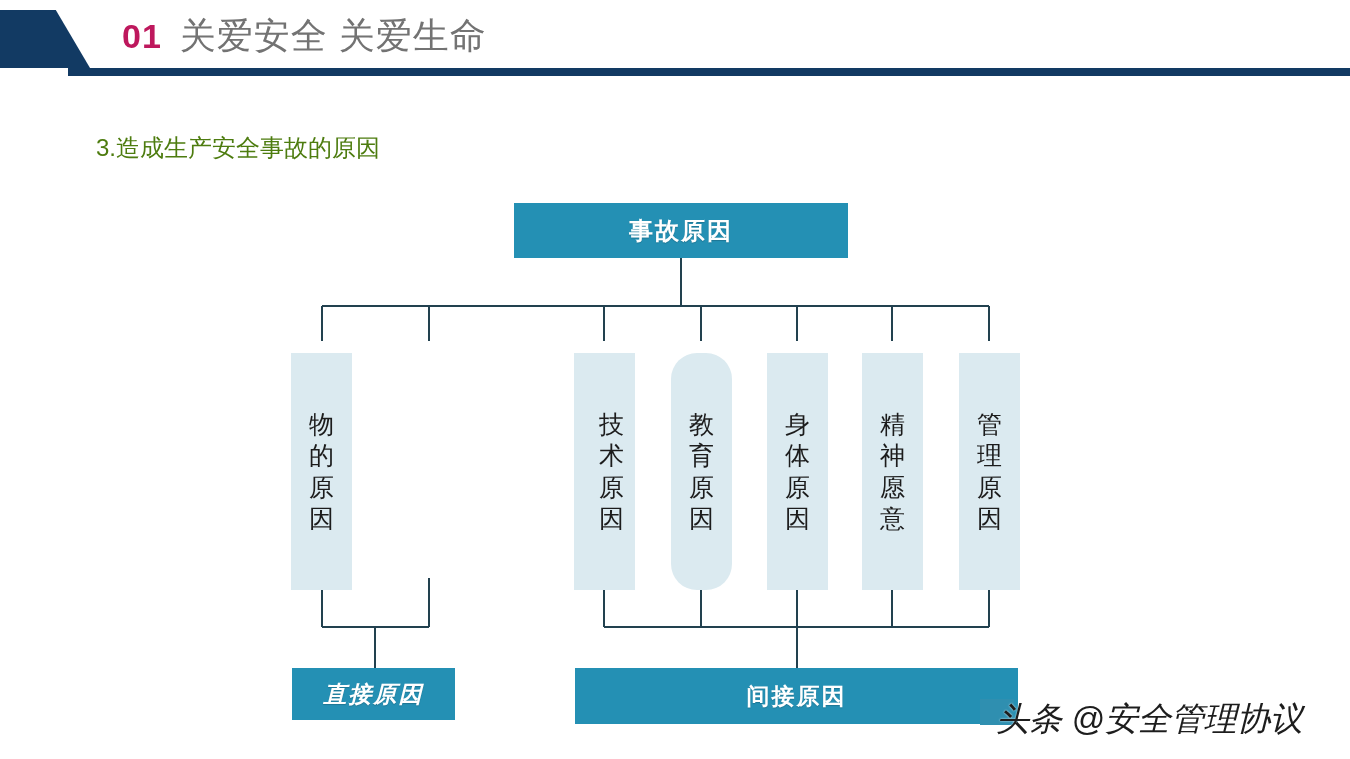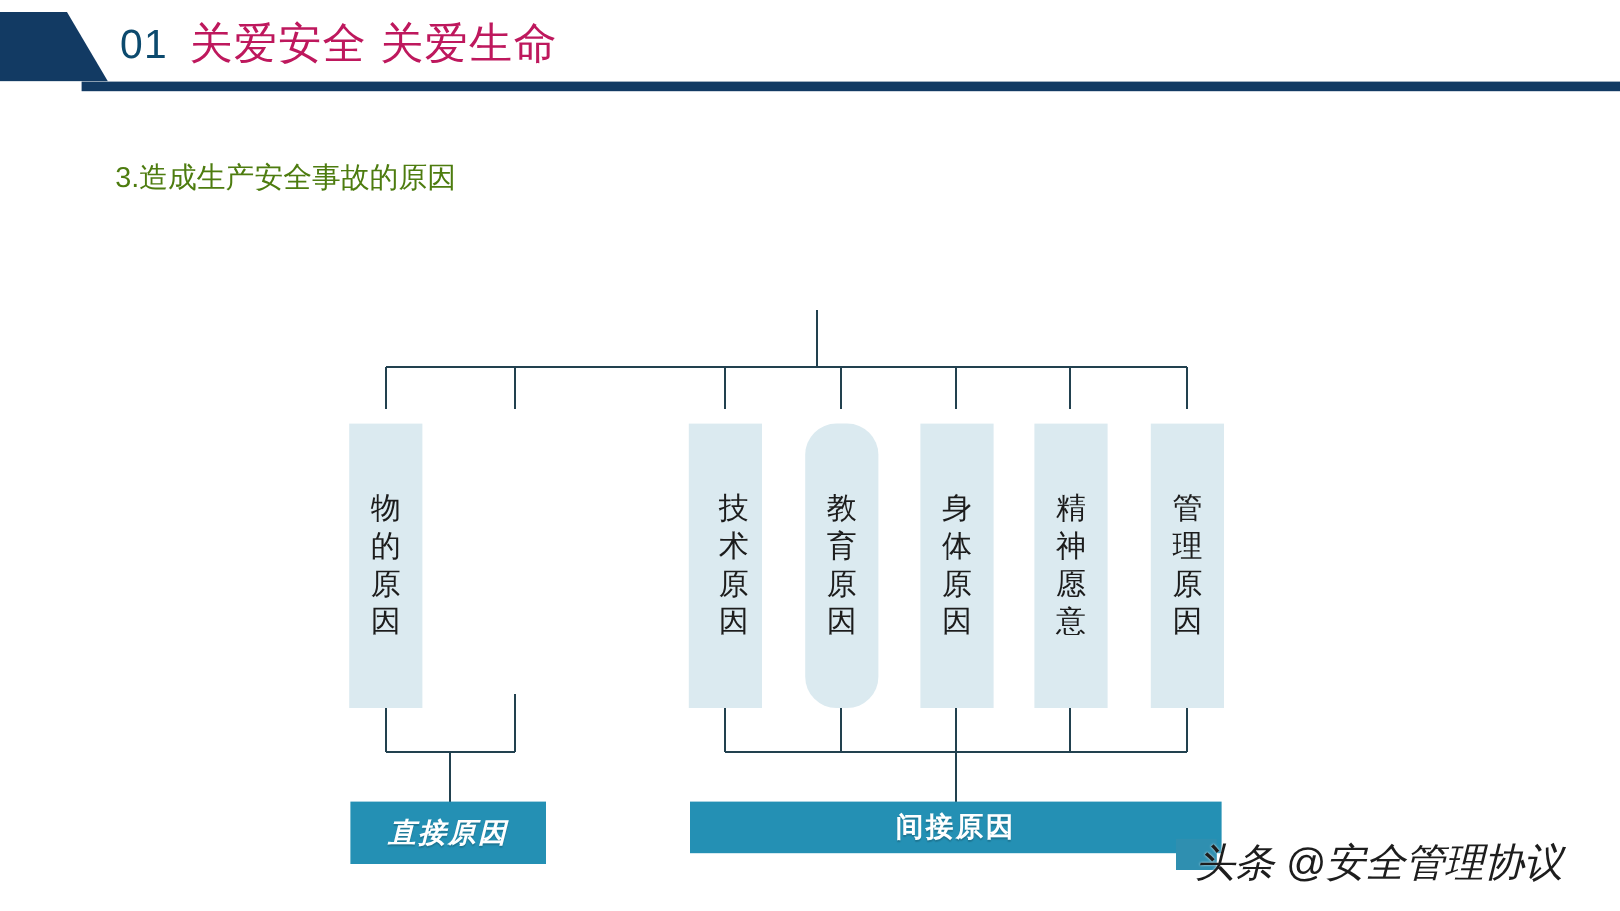--- a/index.html
+++ b/index.html
@@ -42,26 +42,27 @@
     position: absolute;
     left: 100px;
     top: 8px;
     height: 56px;
     line-height: 56px;
     white-space: nowrap;
     font-size: 36px;
     letter-spacing: 1px;
   }
   #header-title .num {
-    color: #0c4a6e;
-    font-weight: 400;
+    color: #be185d;
+    font-weight: 700;
     font-size: 34px;
+    margin-left: 22px;
   }
   #header-title .ttl {
-    color: #be185d;
+    color: #737373;
     font-weight: 400;
     font-size: 36px;
     margin-left: 18px;
   }
 
   
   #subtitle {
     position: absolute;
     left: 96px;
     top: 132px;
@@ -107,21 +108,21 @@
     left: 514px; top: 203px;
     width: 334px; height: 55px;
     font-size: 24px;
   }
   #node-direct {
     left: 292px; top: 668px;
     width: 163px; height: 52px; font-style: italic;
   }
   #node-indirect {
     left: 575px; top: 668px;
-    width: 443px; height: 43px;
+    width: 443px; height: 56px;
   }
 
   
   .node.leaf {
     background: #dbeaf0;
     color: #1c1c1c;
     font-size: 25px;
     line-height: 1.26;
     width: 61px;
     height: 237px;
@@ -202,20 +203,23 @@
       <line x1="604" y1="578" x2="604" y2="627"></line>
       <line x1="701" y1="578" x2="701" y2="627"></line>
       <line x1="797" y1="578" x2="797" y2="627"></line>
       <line x1="892" y1="578" x2="892" y2="627"></line>
       <line x1="989" y1="578" x2="989" y2="627"></line>
       <line x1="604" y1="627" x2="989" y2="627"></line>
       <line x1="797" y1="627" x2="797" y2="668"></line>
     </g>
   </svg>
 
+  <div class="node solid" id="node-root">
+    <span>事故原因</span>
+  </div>
 
   <div class="node leaf" style="left:291px;">
     <span class="vtext">物的原因</span>
   </div>
   <div class="node leaf" style="left:574px;padding-left:14px;">
     <span class="vtext">技术原因</span>
   </div>
   <div class="node leaf" style="left:671px;border-radius:26px;">
     <span class="vtext">教育原因</span>
   </div>

